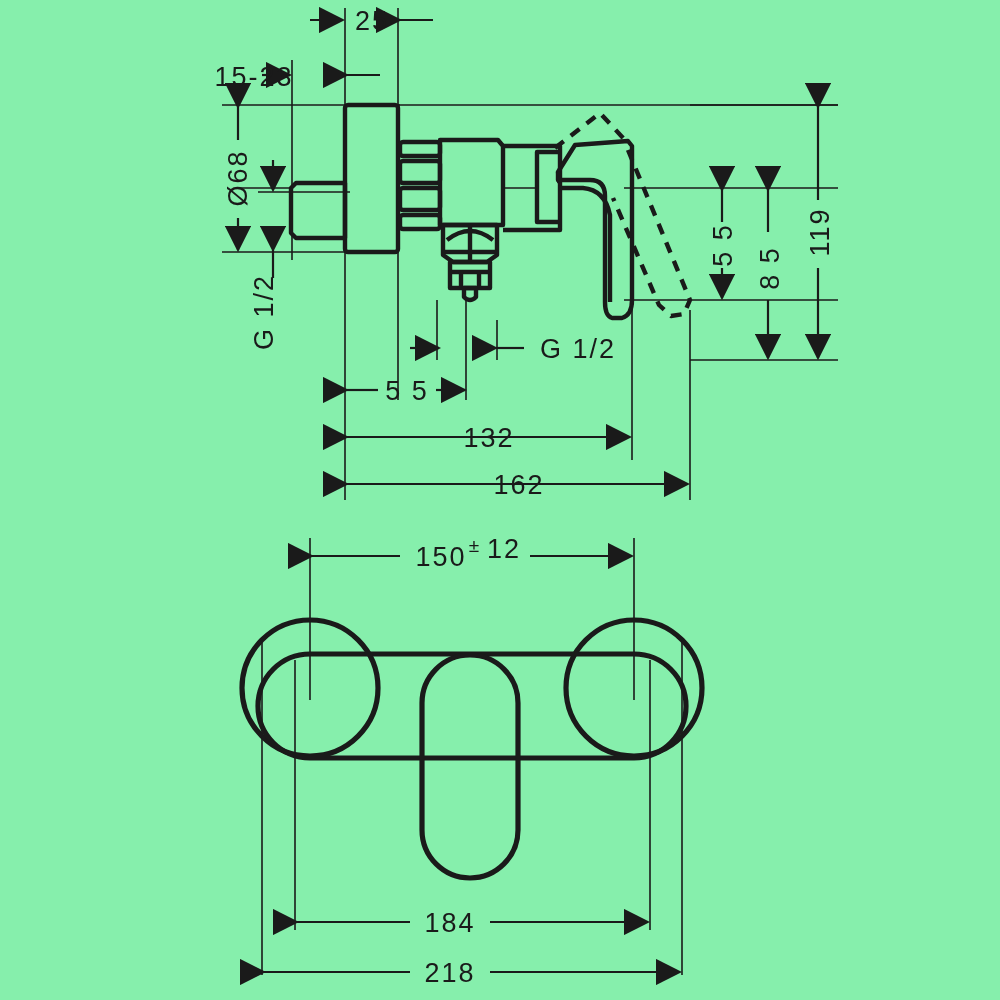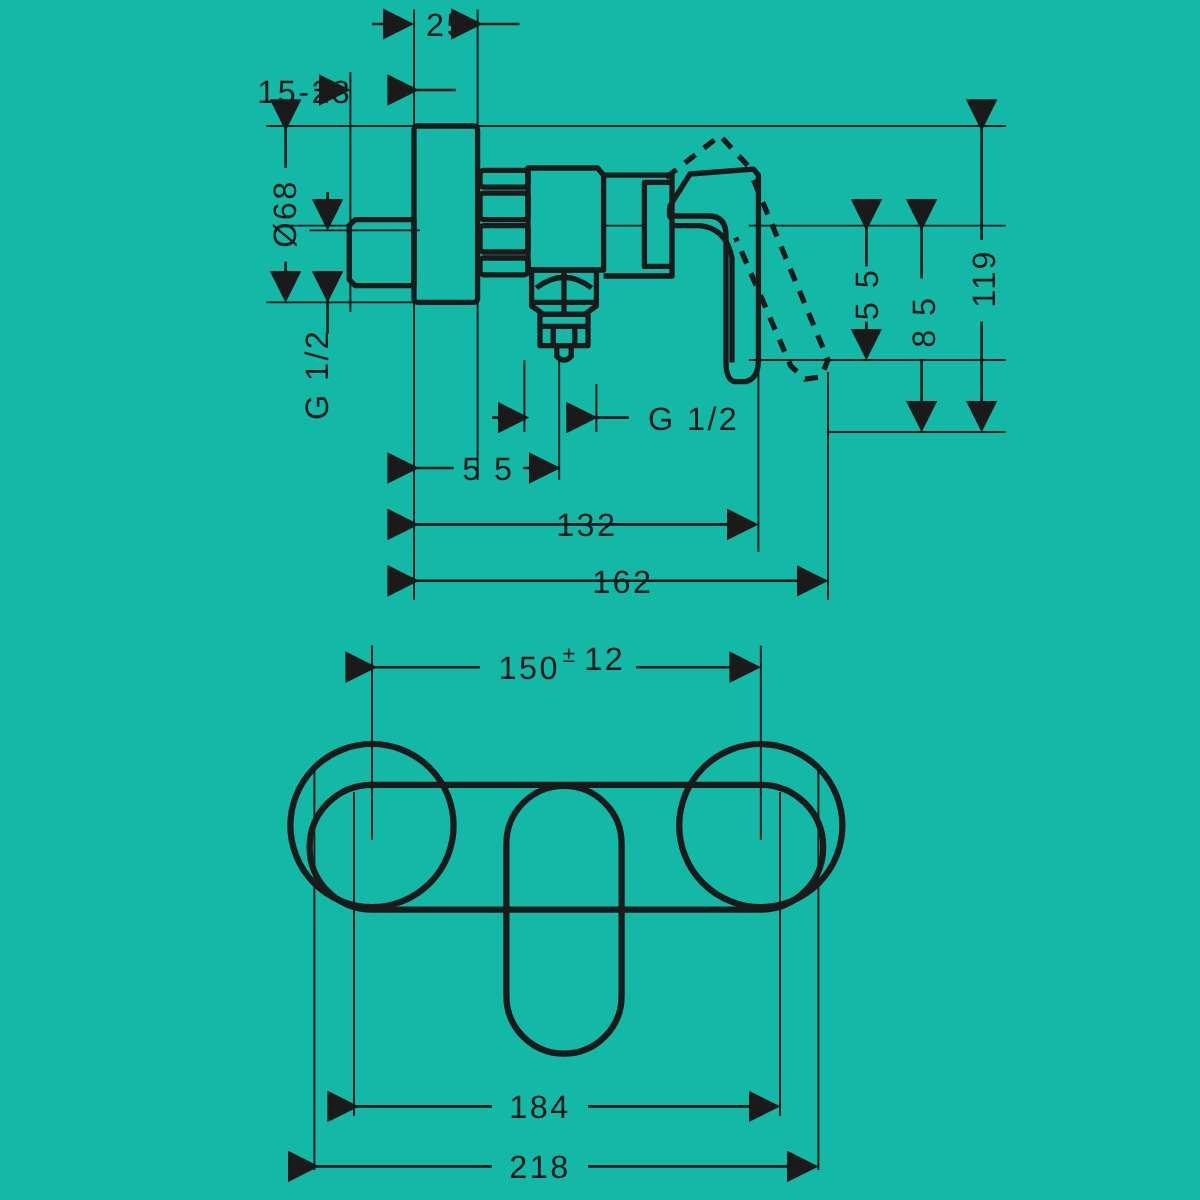--- a/index.html
+++ b/index.html
@@ -7,21 +7,21 @@
     padding: 0;
     background: #ffffff;
   }
   body {
     font-family: "Liberation Sans", sans-serif;
   }
   #sheet {
     position: relative;
     width: 1000px;
     height: 1000px;
-    background: #14b8a6;
+    background: #86efac;
     overflow: hidden;
   }
   #sheet svg {
     position: absolute;
     left: 0;
     top: 0;
   }
   .dimtxt {
     font-family: "Liberation Sans", sans-serif;
     font-size: 27px;

